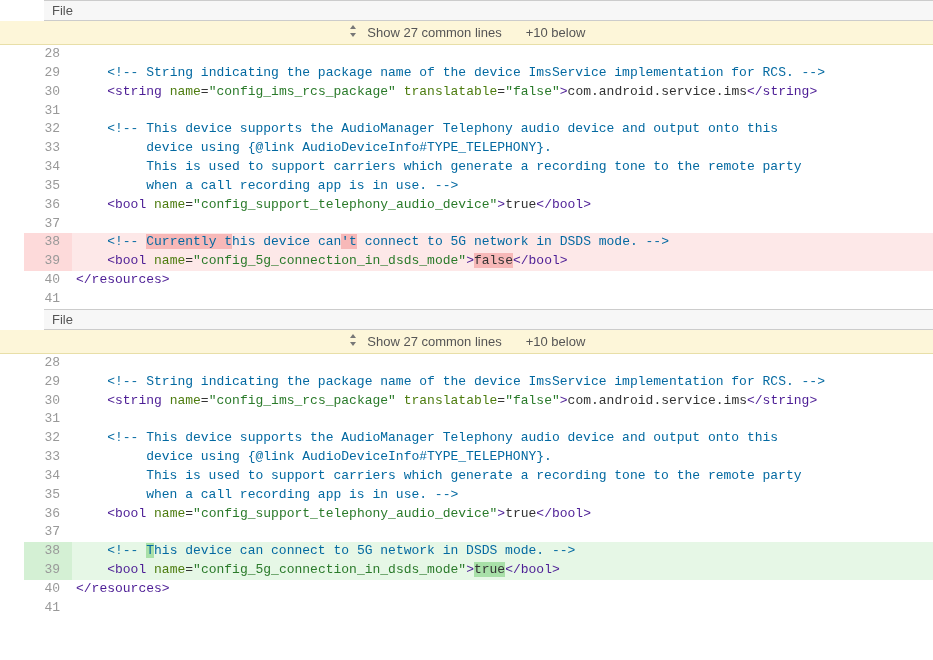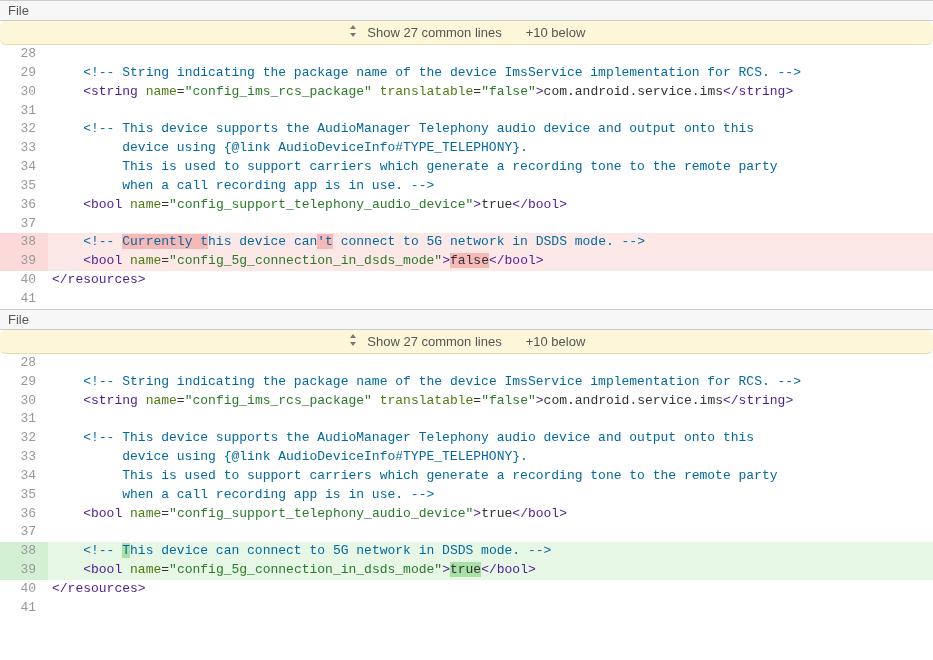--- a/index.html
+++ b/index.html
@@ -10,41 +10,41 @@
     color: #333;
     width: 933px;
   }
   .file-header {
     background: #f7f7f7;
     border-top: 1px solid #ccc;
     border-bottom: 1px solid #ccc;
     padding: 2px 8px;
     font-family: -apple-system, Helvetica, Arial, sans-serif;
     color: #555;
+    margin-left: 44px;
   }
   .expand-bar {
     background: #fdf6d9;
     border-bottom: 1px solid #e8dfa8;
     text-align: center;
     padding: 4px 15px;
     font-family: -apple-system, Helvetica, Arial, sans-serif;
     color: #555;
     display: flex;
     justify-content: center;
     align-items: center;
     gap: 24px;
-    border-radius: 6px;
   }
   .expand-bar .expand-icon {
     display: inline-block;
     margin-right: 6px;
     font-size: 12px;
   }
   .code-block { white-space: pre; line-height: 1.45; }
-  .line { display: flex; }
+  .line { display: flex; margin-left: 24px; }
   .line.diff-removed { background: #fde8e8; }
   .line.diff-added { background: #e6f7e6; }
   .ln {
     width: 48px;
     text-align: right;
     padding-right: 12px;
     color: #999;
     user-select: none;
     flex-shrink: 0;
   }

